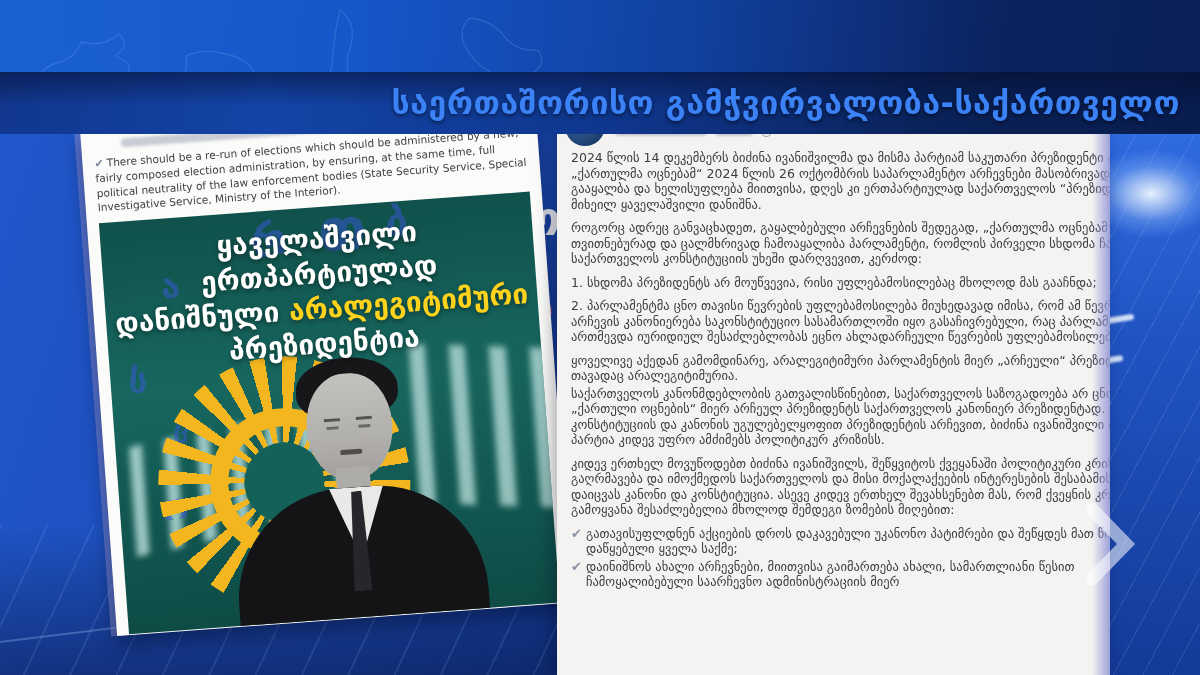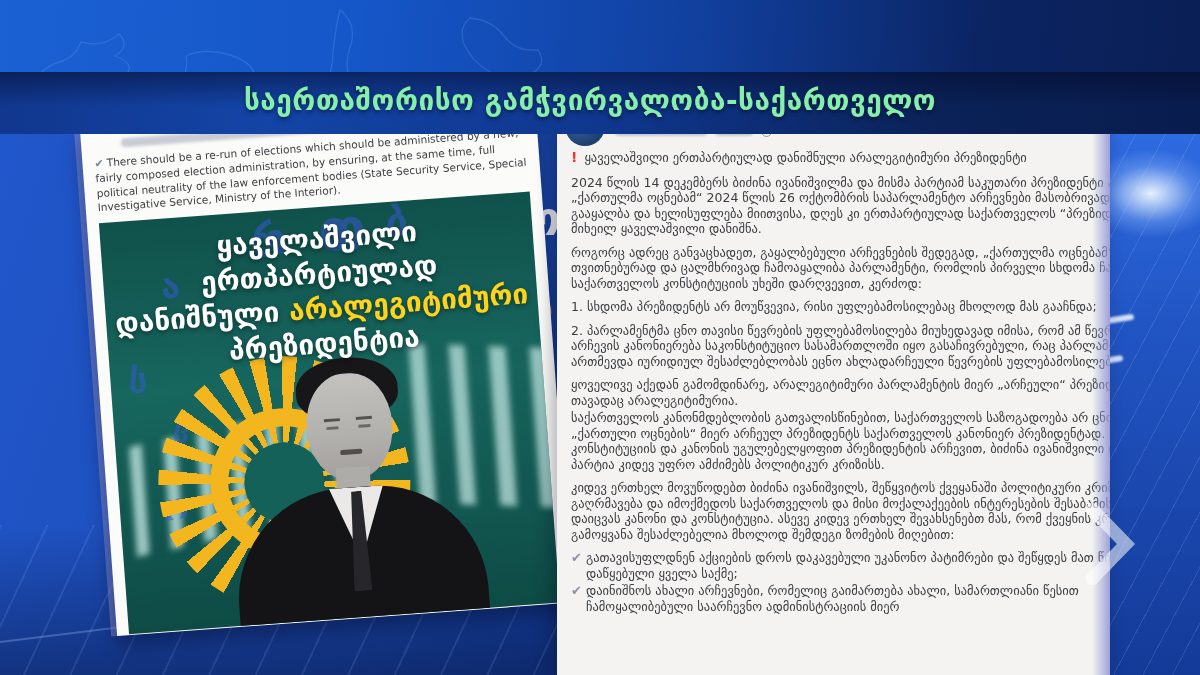--- a/index.html
+++ b/index.html
@@ -24,22 +24,22 @@
   .bg-right{position:absolute;left:1106px;top:134px;width:94px;height:541px;z-index:1;
     background:linear-gradient(180deg,#2e6ae0 0%,#2155c4 35%,#143a98 100%);}
   .bg-right::before{content:"";position:absolute;inset:0;
     background:radial-gradient(ellipse 95px 62px at 48% 11%,rgba(240,248,255,.95),rgba(150,190,255,.35) 45%,rgba(0,0,0,0) 72%),
       repeating-linear-gradient(118deg,rgba(190,215,255,.14) 0 1px,rgba(0,0,0,0) 1px 26px);}
   .dash{position:absolute;height:6px;border-radius:3px;background:rgba(238,246,255,.85);filter:blur(1px);z-index:2;transform:rotate(-9deg);}
   .dash1{left:1104px;top:316px;width:30px;}
   .dash2{left:1097px;top:357px;width:26px;}
 
   
-  .banner-title{position:absolute;left:0;top:84px;width:1180px;z-index:41;text-align:center;
-    color:#86efac;font-size:28px;font-weight:bold;letter-spacing:.5px;text-shadow:0 2px 4px rgba(0,0,10,.55);}
+  .banner-title{position:absolute;left:0;top:84px;width:1180px;z-index:41;text-align:right;
+    color:#3b82f6;font-size:32px;font-weight:bold;letter-spacing:.5px;text-shadow:0 2px 4px rgba(0,0,10,.55);}
 
   
   .peek{position:absolute;left:505px;top:134px;width:72px;height:541px;z-index:10;}
   .peek-letter{position:absolute;left:18px;top:58px;color:#fff;font-size:46px;font-weight:bold;opacity:.95;}
   .peek-fig{position:absolute;left:2px;top:140px;}
   .peek-band{position:absolute;left:-4px;top:308px;width:70px;height:128px;background:rgba(232,236,247,.92);
     transform:rotate(-9deg);overflow:hidden;}
   .peek-band .bl{display:block;color:#2a4fc0;font-weight:bold;font-size:30px;line-height:34px;padding:10px 0 0 10px;transform:rotate(3deg);}
   .peek-band .bl2{font-size:28px;padding-top:2px;}
   .peek-band .cap{display:block;color:#8b8f99;font-size:11px;padding:8px 0 0 12px;}
@@ -194,37 +194,34 @@
   </div>
 
   <div class="card-right">
     <div class="avatar"></div>
     <div class="meta-row">
       <div class="meta-bar m1"></div>
       <div class="meta-bar m2"></div>
       <div class="globe"></div>
     </div>
     <div class="post-body">
-      <div class="post-h">
-        <span class="excl">!</span><span>ყაველაშვილი ერთპარტიულად დანიშნული არალეგიტიმური პრეზიდენტი</span>
-      </div>
       <div class="para">2024 წლის 14 დეკემბერს ბიძინა ივანიშვილმა და მისმა პარტიამ საკუთარი პრეზიდენტი აირჩია. „ქართულმა ოცნებამ“ 2024 წლის 26 ოქტომბრის საპარლამენტო არჩევნები მასობრივად გააყალბა და ხელისუფლება მიითვისა, დღეს კი ერთპარტიულად საქართველოს “პრეზიდენტად” მიხეილ ყაველაშვილი დანიშნა.</div>
       <div class="para">როგორც ადრეც განვაცხადეთ, გაყალბებული არჩევნების შედეგად, „ქართულმა ოცნებამ“ თვითნებურად და ცალმხრივად ჩამოაყალიბა პარლამენტი, რომლის პირველი სხდომა ჩატარდა საქართველოს კონსტიტუციის უხეში დარღვევით, კერძოდ:</div>
       <div class="para">1. სხდომა პრეზიდენტს არ მოუწვევია, რისი უფლებამოსილებაც მხოლოდ მას გააჩნდა;</div>
       <div class="para">2. პარლამენტმა ცნო თავისი წევრების უფლებამოსილება მიუხედავად იმისა, რომ ამ წევრების არჩევის კანონიერება საკონსტიტუციო სასამართლოში იყო გასაჩივრებული, რაც პარლამენტს ართმევდა იურიდიულ შესაძლებლობას ეცნო ახლადარჩეული წევრების უფლებამოსილება.</div>
       <div class="para tight">ყოველივე აქედან გამომდინარე,  არალეგიტიმური პარლამენტის მიერ „არჩეული“ პრეზიდენტი თავადაც არალეგიტიმურია.</div>
       <div class="para">საქართველოს კანონმდებლობის გათვალისწინებით, საქართველოს საზოგადოება არ ცნობს „ქართული ოცნების“ მიერ არჩეულ პრეზიდენტს საქართველოს კანონიერ პრეზიდენტად. ცხადია, კონსტიტუციის და კანონის უგულებელყოფით პრეზიდენტის არჩევით, ბიძინა ივანიშვილი და მისი პარტია კიდევ უფრო ამძიმებს პოლიტიკურ კრიზისს.</div>
       <div class="para">კიდევ ერთხელ მოვუწოდებთ ბიძინა ივანიშვილს, შეწყვიტოს ქვეყანაში პოლიტიკური კრიზისის გაღრმავება და იმოქმედოს საქართველოს და მისი მოქალაქეების ინტერესების შესაბამისად, დაიცვას კანონი და კონსტიტუცია. ასევე კიდევ ერთხელ შევახსენებთ მას, რომ ქვეყნის კრიზისიდან გამოყვანა შესაძლებელია მხოლოდ შემდეგი ზომების მიღებით:</div>
       <div class="bullet">
         <span class="chk">✔</span>
         <span>გათავისუფლდნენ აქციების დროს  დაკავებული უკანონო პატიმრები და შეწყდეს მათ წინააღმდეგ დაწყებული  ყველა საქმე;</span>
       </div>
       <div class="bullet">
         <span class="chk">✔</span>
-        <span>დაინიშნოს ახალი არჩევნები, რომელიც გაიმართება ახალი, სამართლიანი წესით ჩამოყალიბებული საარჩევნო ადმინისტრაციის მიერ</span>
+        <span>დაინიშნოს ახალი არჩევნები, მიითვისა გაიმართება ახალი, სამართლიანი წესით ჩამოყალიბებული საარჩევნო ადმინისტრაციის მიერ</span>
       </div>
     </div>
   </div>
 
   <div class="bg-banner"></div>
   <div class="banner-title">საერთაშორისო გამჭვირვალობა-საქართველო</div>
 
   <svg class="chev" width="52" height="82" viewBox="0 0 52 82">
     <polyline points="6,6 40,41 6,76" fill="none" stroke="rgba(255,255,255,0.55)" stroke-width="13" stroke-linecap="square"></polyline>
   </svg>

